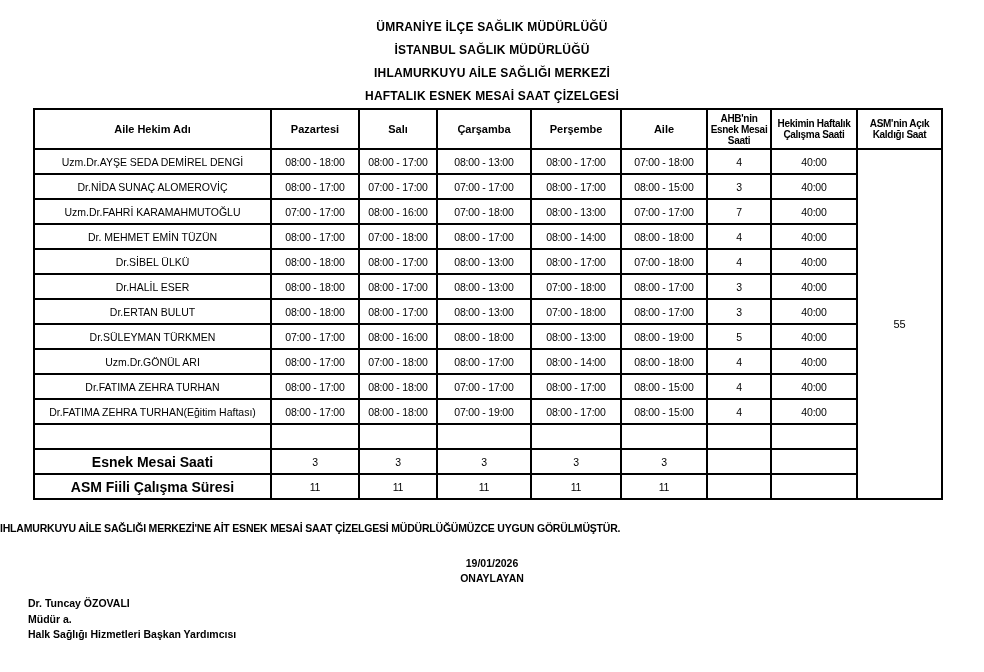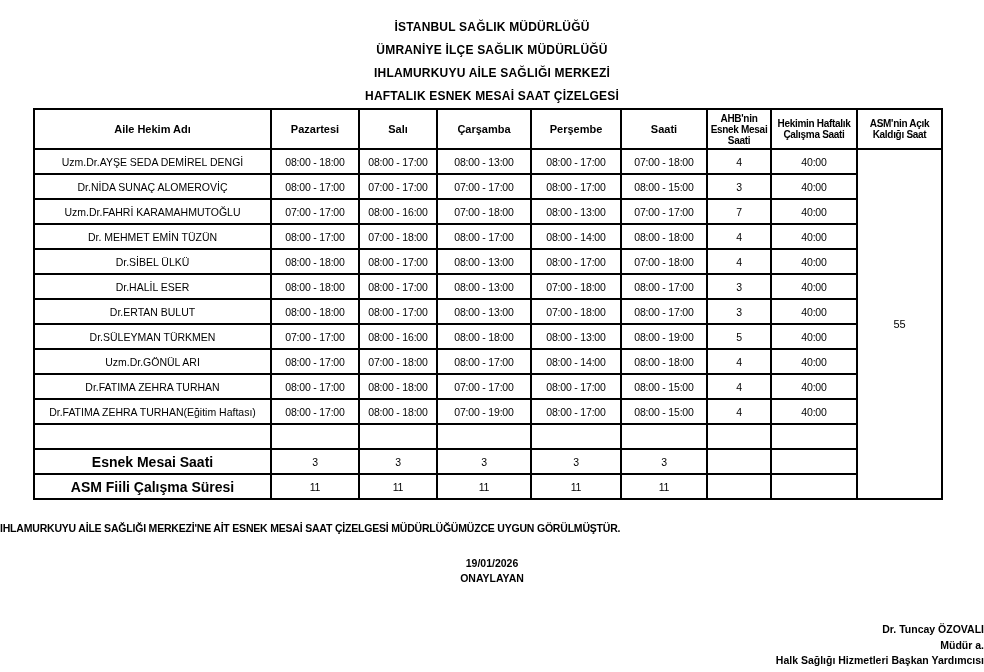--- a/index.html
+++ b/index.html
@@ -49,31 +49,31 @@
     margin-top: 22px; text-align: left;
     font-size: 10.5px; font-weight: bold; letter-spacing: -0.2px;
   }
   .approval-date {
     margin-top: 22px; text-align: center;
     font-size: 10.5px; font-weight: bold; line-height: 15px;
   }
   .approver-label {
     text-align: center; font-size: 10.5px; font-weight: bold; line-height: 15px;
   }
-  .signature { margin-top: 36px; text-align: right; }
+  .signature { margin-top: 10px; text-align: left; padding-left: 28px; }
   .signature div { font-size: 10.5px; font-weight: bold; line-height: 15.5px; }
 </style>
 </head>
 <body>
 
 <div class="page">
 
   <div class="titles">
+    <div class="title-line">ÜMRANİYE İLÇE SAĞLIK MÜDÜRLÜĞÜ</div>
     <div class="title-line">İSTANBUL SAĞLIK MÜDÜRLÜĞÜ</div>
-    <div class="title-line">ÜMRANİYE İLÇE SAĞLIK MÜDÜRLÜĞÜ</div>
     <div class="title-line">IHLAMURKUYU AİLE SAĞLIĞI MERKEZİ</div>
     <div class="title-line">HAFTALIK ESNEK MESAİ SAAT ÇİZELGESİ</div>
   </div>
 
   <table class="schedule">
     <colgroup>
       <col style="width:237px">
       <col style="width:88px">
       <col style="width:78px">
       <col style="width:94px">
@@ -83,21 +83,21 @@
       <col style="width:86px">
       <col style="width:85px">
     </colgroup>
     <thead>
       <tr>
         <th class="name-col">Aile Hekim Adı</th>
         <th>Pazartesi</th>
         <th>Salı</th>
         <th>Çarşamba</th>
         <th>Perşembe</th>
-        <th>Saati</th>
+        <th>Aile</th>
         <th class="narrow">AHB'nin Esnek Mesai Saati</th>
         <th class="narrow">Hekimin Haftalık Çalışma Saati</th>
         <th class="narrow">ASM'nin Açık Kaldığı Saat</th>
       </tr>
     </thead>
     <tbody>
         <tr>
           <td class="name-cell">Uzm.Dr.AYŞE SEDA DEMİREL DENGİ</td>
           <td>08:00 - 18:00</td>
           <td>08:00 - 17:00</td>

